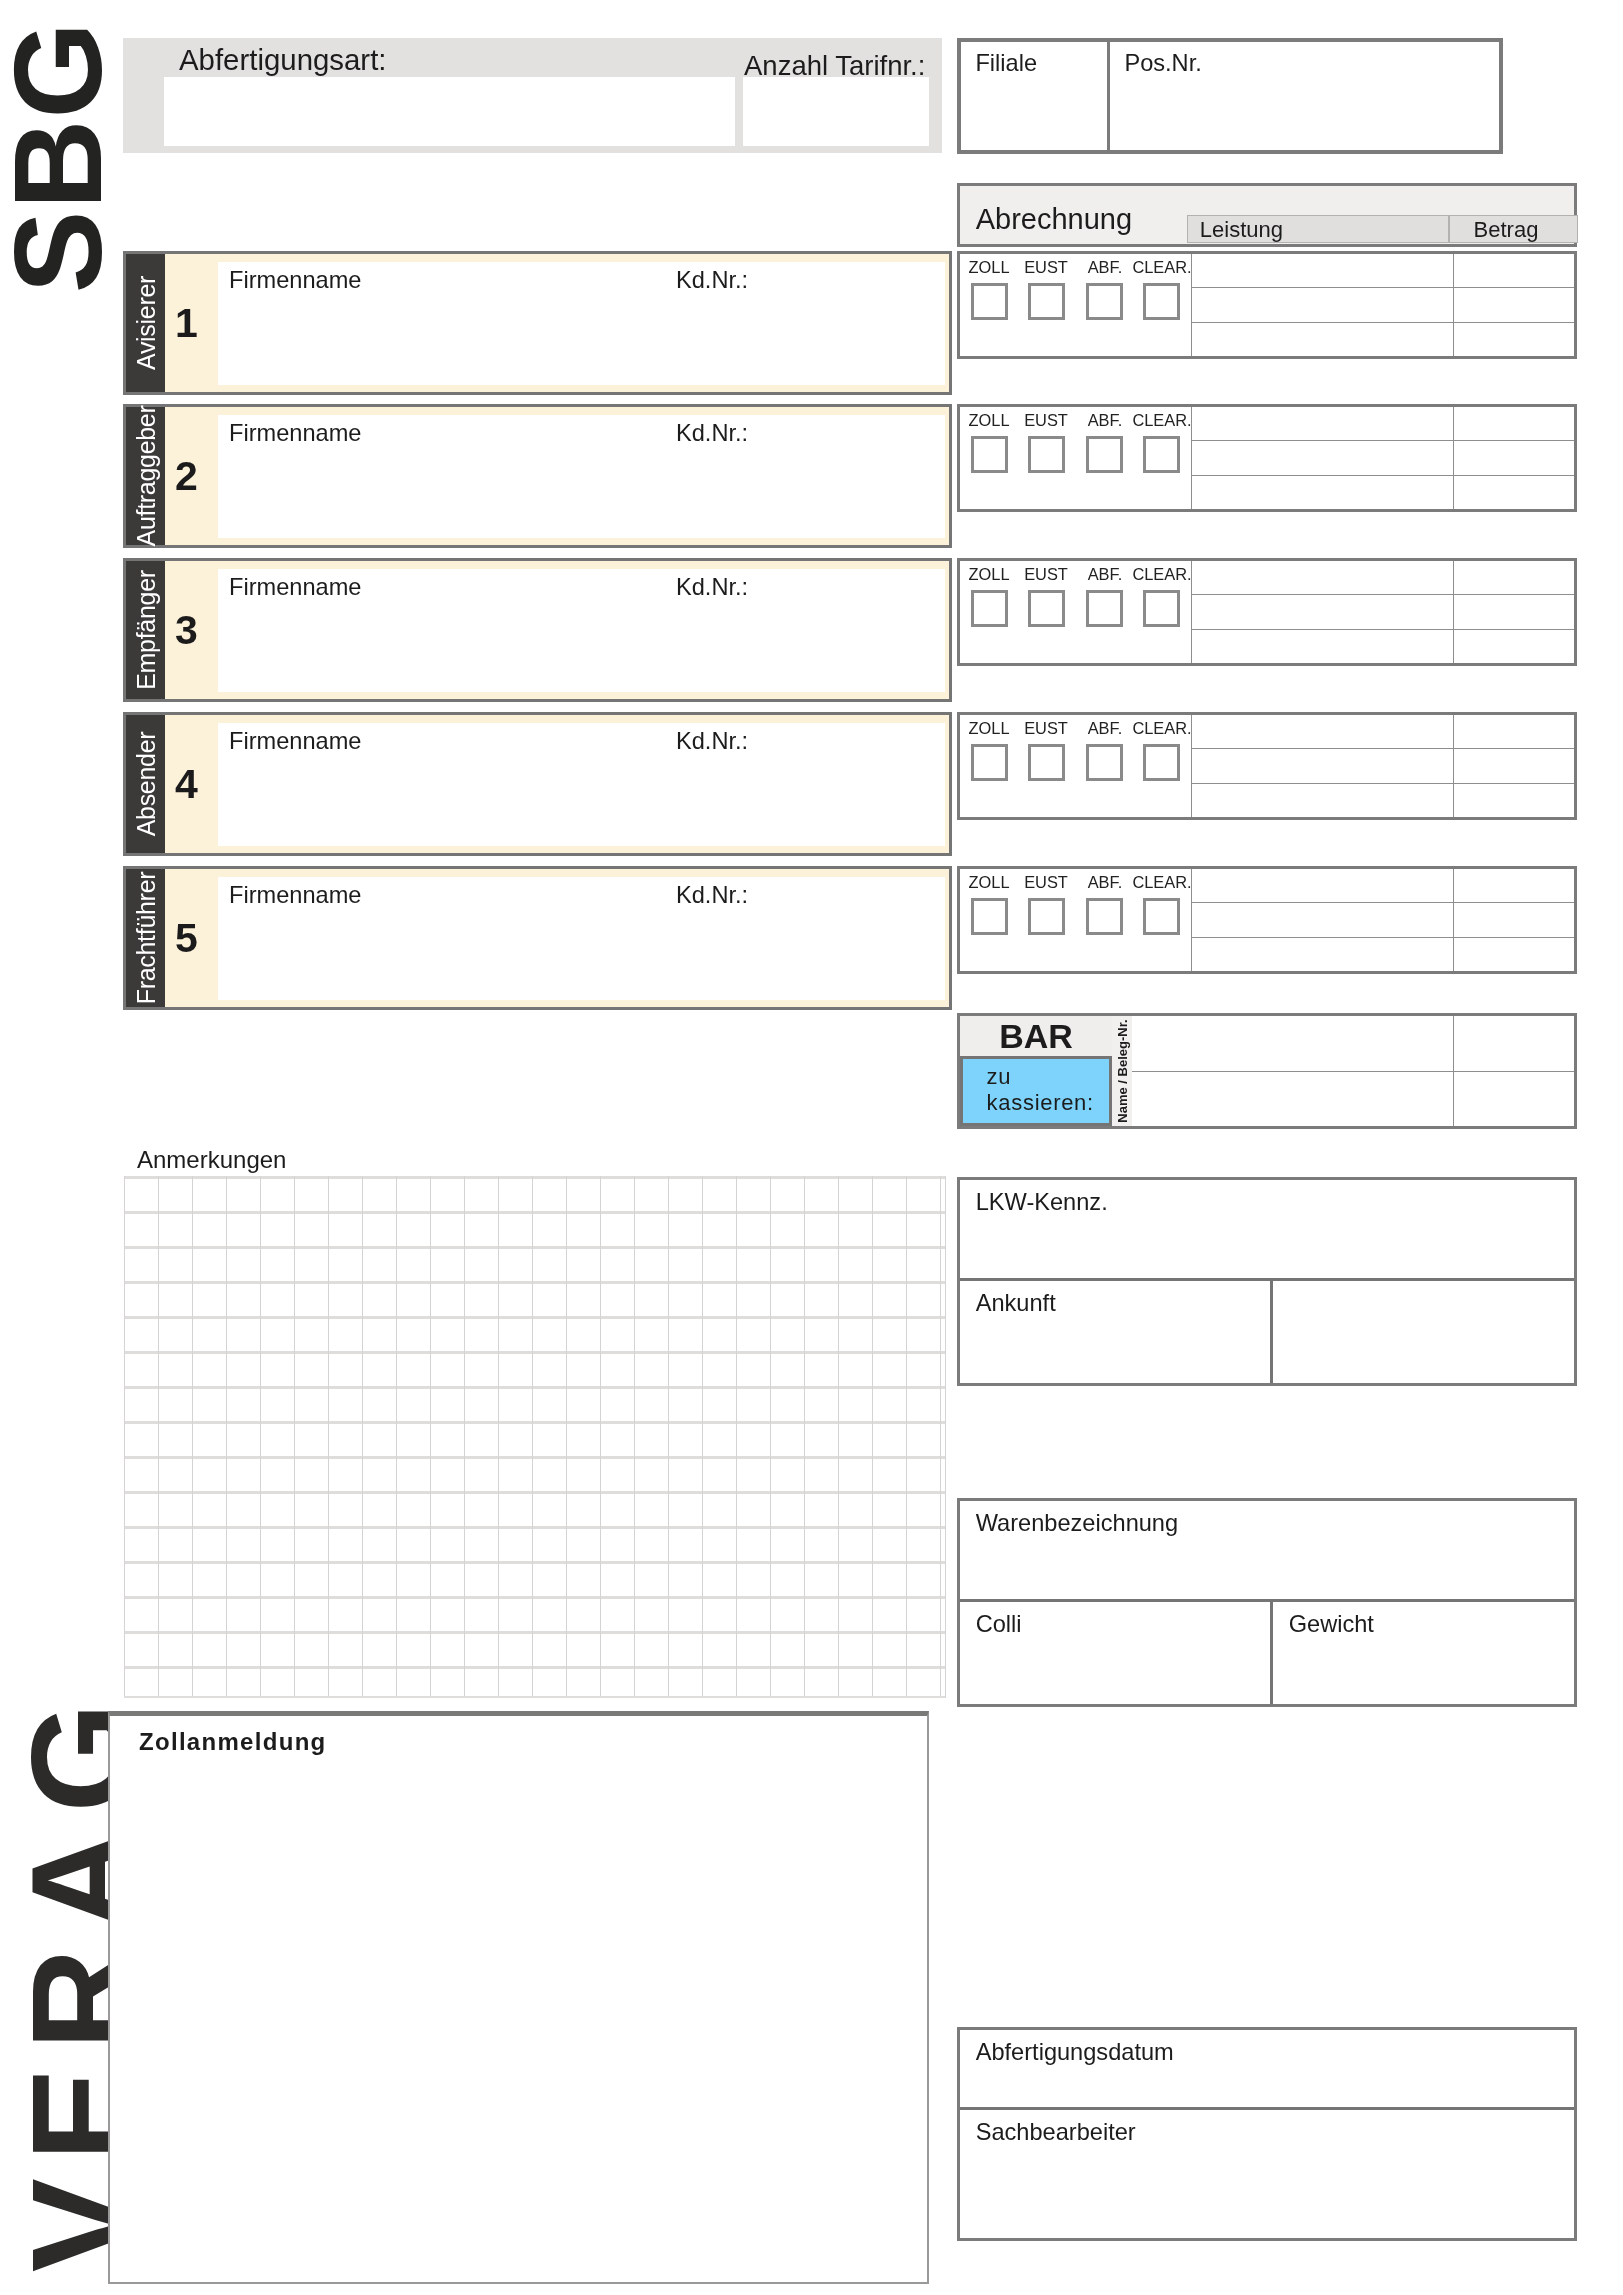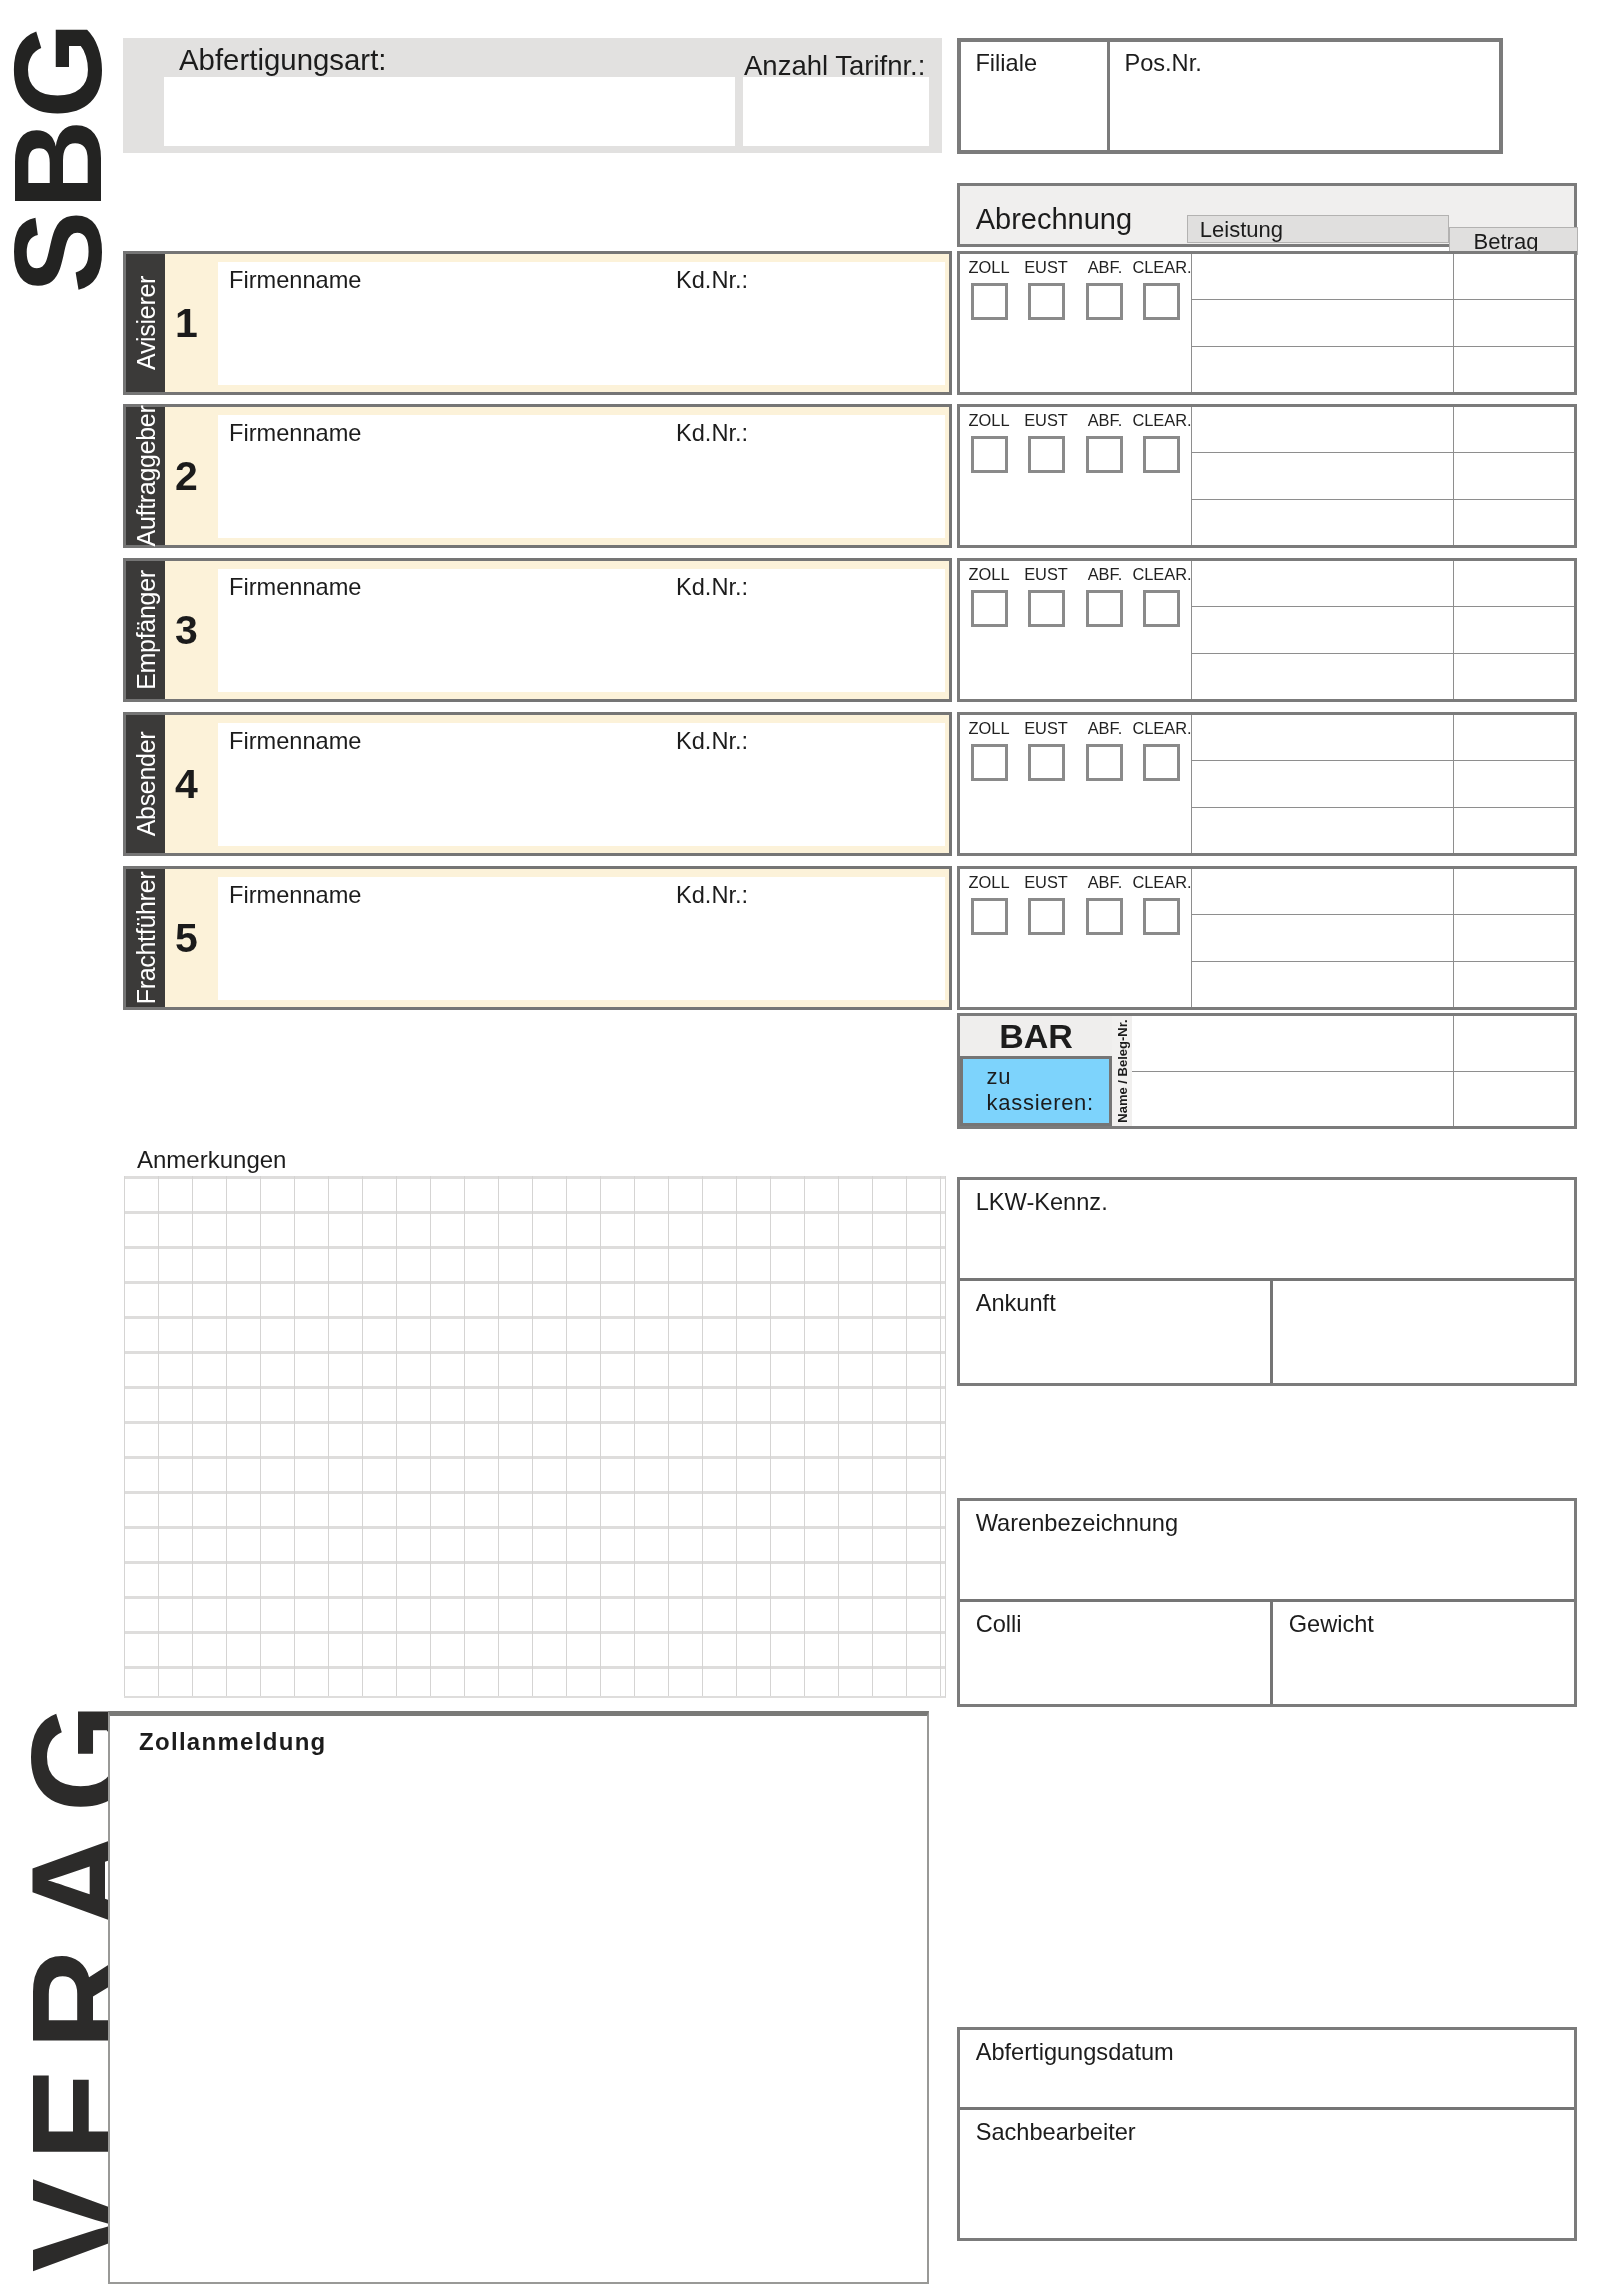--- a/index.html
+++ b/index.html
@@ -24,37 +24,37 @@
   .filiale-cell{width:149px;border-right:3.9px solid #7b7b7b;padding:7.9px 0 0 14.4px;font-size:23.6px;box-sizing:border-box;}
   .posnr-cell{flex:1;padding:7.9px 0 0 14.4px;font-size:23.6px;}
 
   
   .abr-header{position:absolute;left:957px;top:183px;width:620px;height:64px;background:#f0efee;
               border:3.9px solid #7b7b7b;box-sizing:border-box;}
   .abr-title{position:absolute;left:15.7px;top:17px;font-size:29px;}
   .abr-sub{position:absolute;top:29px;height:27.5px;background:#e0dfde;border:0.7px solid #b3b2b1;
            box-sizing:border-box;font-size:22px;padding-top:1.3px;}
   .abr-sub.leistung{left:227px;width:262px;padding-left:11.8px;}
-  .abr-sub.betrag{left:489px;right:-3.9px;padding-left:23.6px;margin-top:12px;}
+  .abr-sub.betrag{left:489px;right:-3.9px;padding-left:23.6px;}
 
   
   .party-row{position:absolute;left:0;width:1623px;height:144px;}
   .party-left{position:absolute;left:123px;top:0;width:829px;height:144px;
               border:3.3px solid #757575;background:#fcf2d9;box-sizing:border-box;}
   .party-tab{position:absolute;left:0;top:0;width:39px;height:100%;background:#3b3a39;}
   .party-tab .vtext{position:absolute;left:50%;top:50%;transform:translate(-50%,-50%) rotate(-90deg);
               color:#fff;font-size:25px;letter-spacing:-0.3px;white-space:nowrap;}
   .party-number{position:absolute;left:49px;top:50%;transform:translateY(-50%);width:41px;
               font-size:41px;font-weight:700;color:#1b1b1b;}
   .party-white{position:absolute;left:92px;top:7.9px;right:3.9px;bottom:7.2px;background:#fff;}
   .party-white .lbl{position:absolute;top:5.2px;font-size:23.6px;}
   .lbl.firmenname{left:11px;}
   .lbl.kdnr{left:458px;}
 
-  .party-right{position:absolute;left:957px;top:0;width:620px;height:144px;
+  .party-right{position:absolute;left:957px;top:0;width:620px;height:108px;
                border:3.9px solid #7b7b7b;background:#fff;display:flex;box-sizing:border-box;}
   .chk-area{position:relative;width:231px;}
   .chk-label{position:absolute;top:3.9px;transform:translateX(-50%);font-size:16.4px;color:#222;}
   .chk-box{position:absolute;top:29px;width:37px;height:37px;border:3.9px solid #8a8a8a;
            background:#fff;box-sizing:border-box;}
   .col{display:flex;flex-direction:column;box-sizing:border-box;}
   .col.leistung{width:262px;border-left:1.3px solid #8e8e8e;}
   .col.betrag{flex:1;border-left:1.3px solid #8e8e8e;}
   .col .cell{flex:1;border-bottom:1.3px solid #8e8e8e;}
   .col .cell:last-child{border-bottom:none;}

